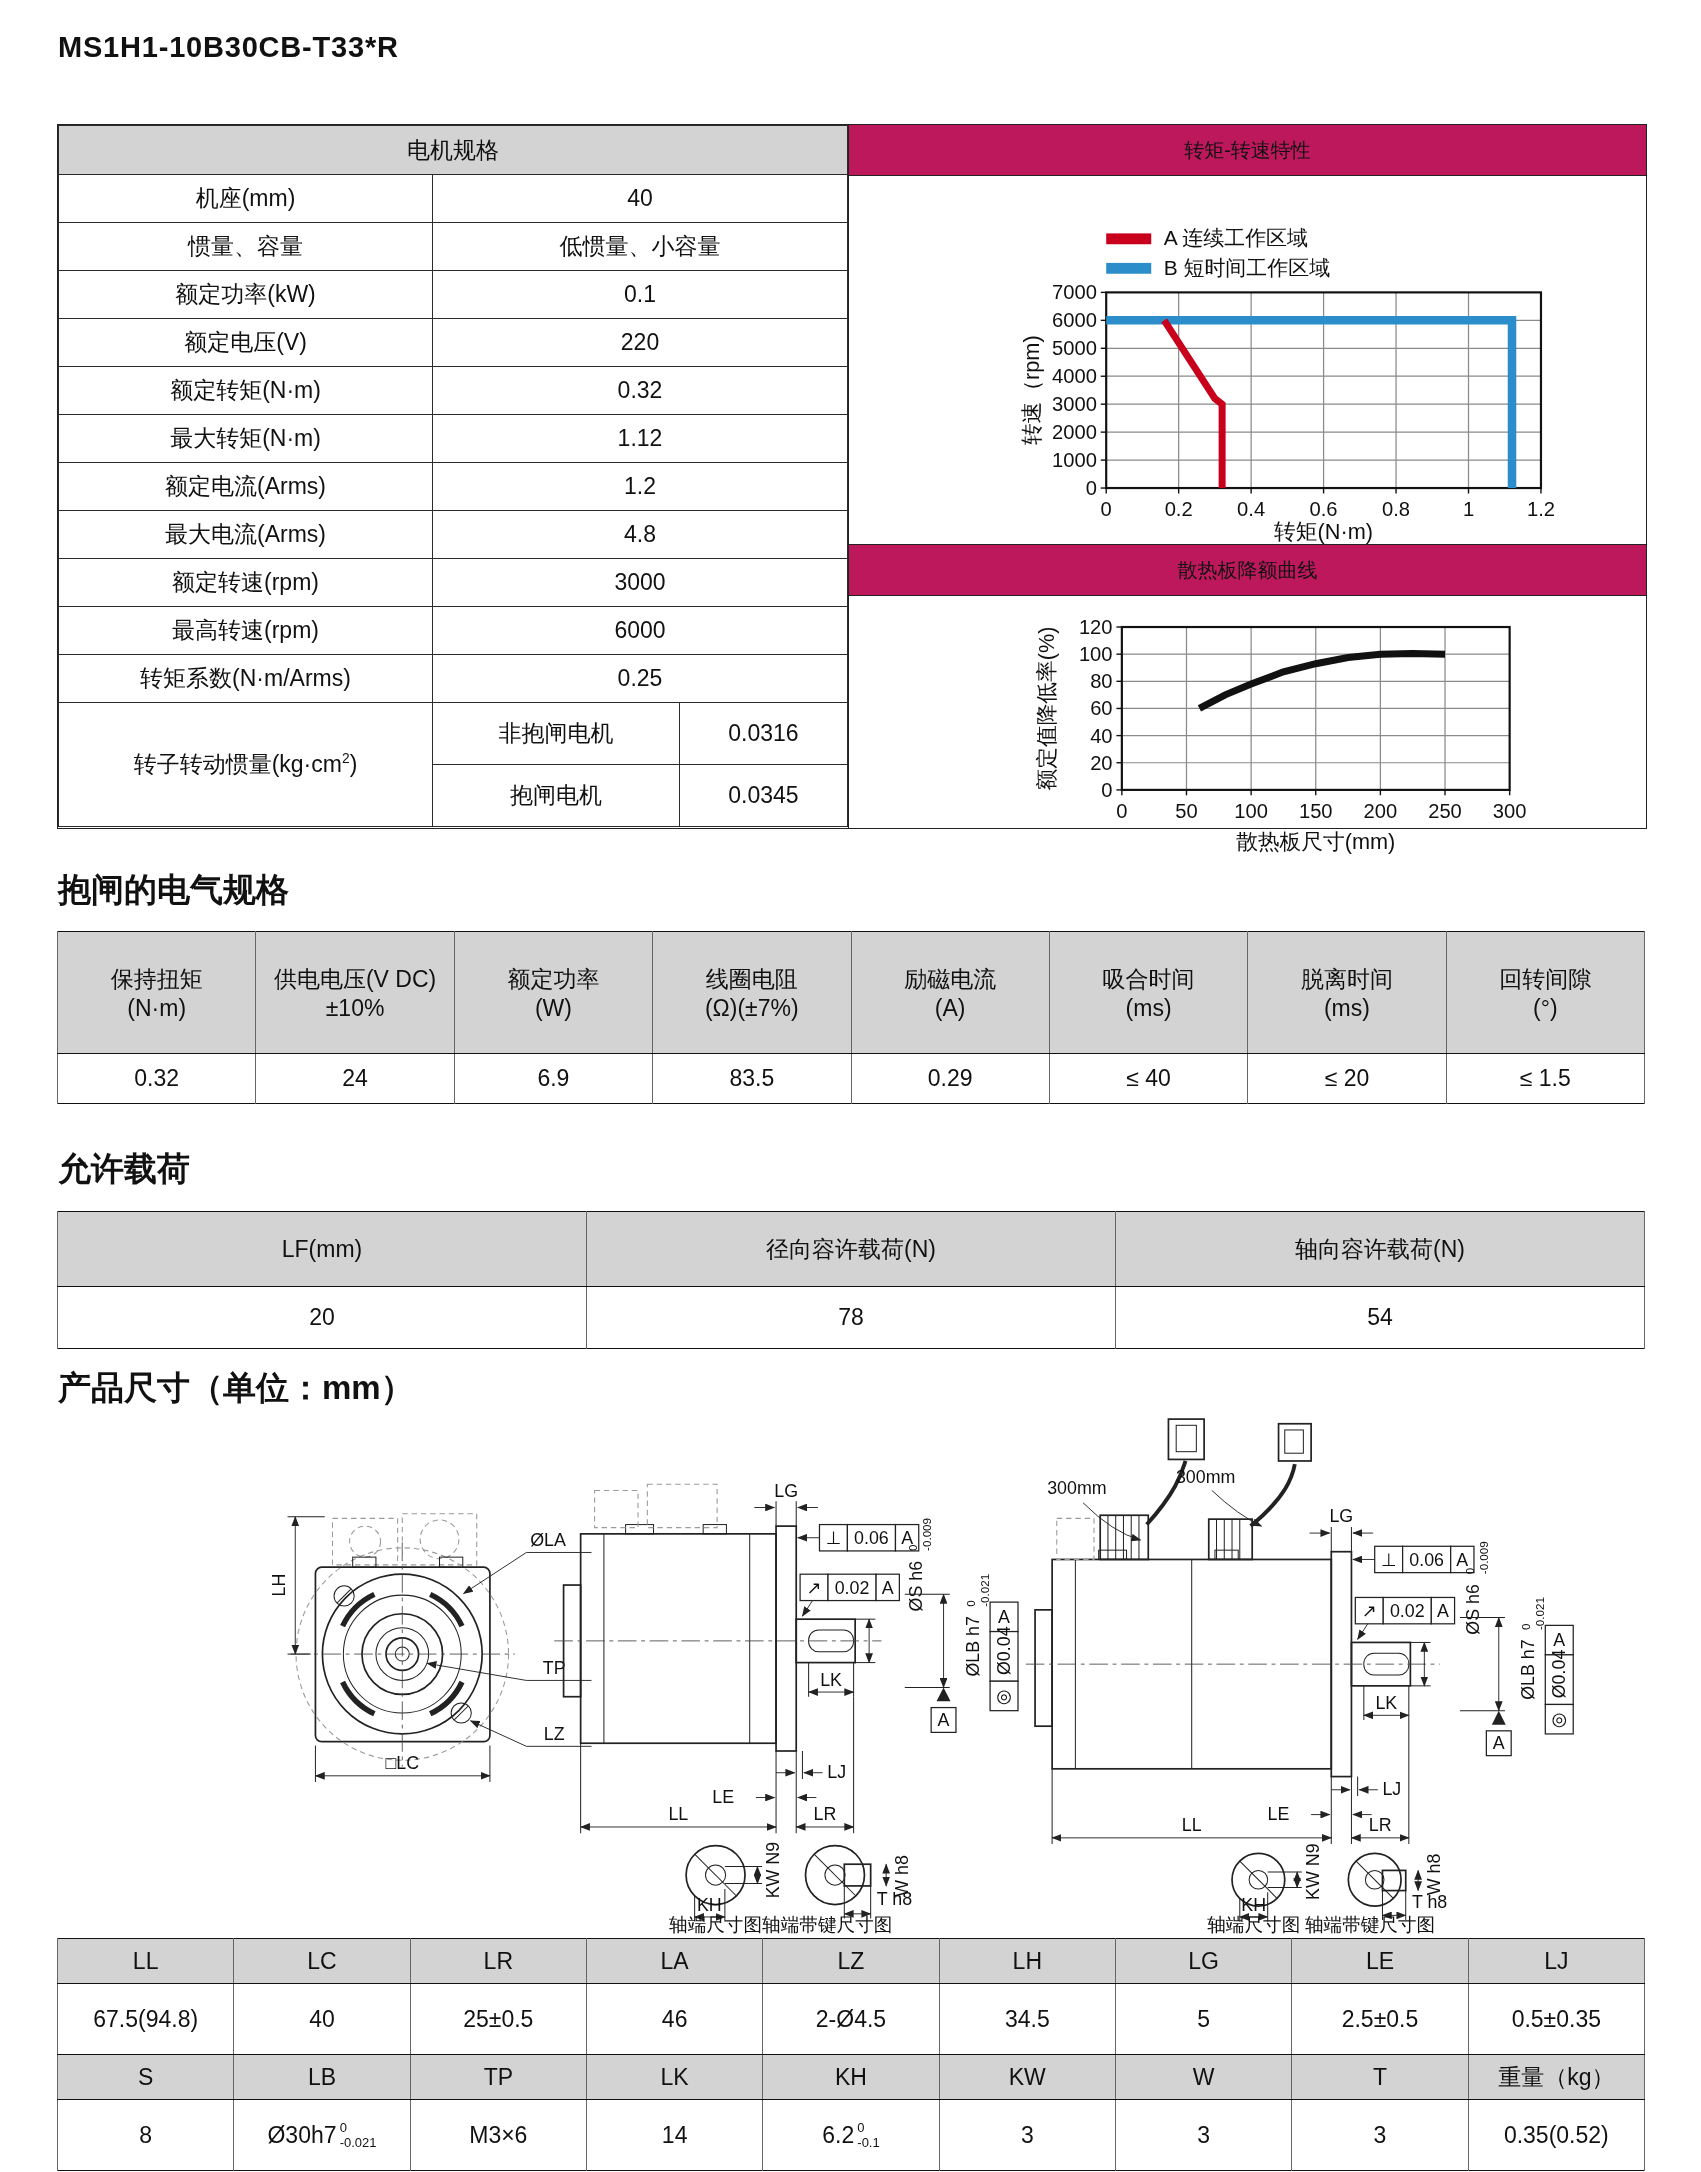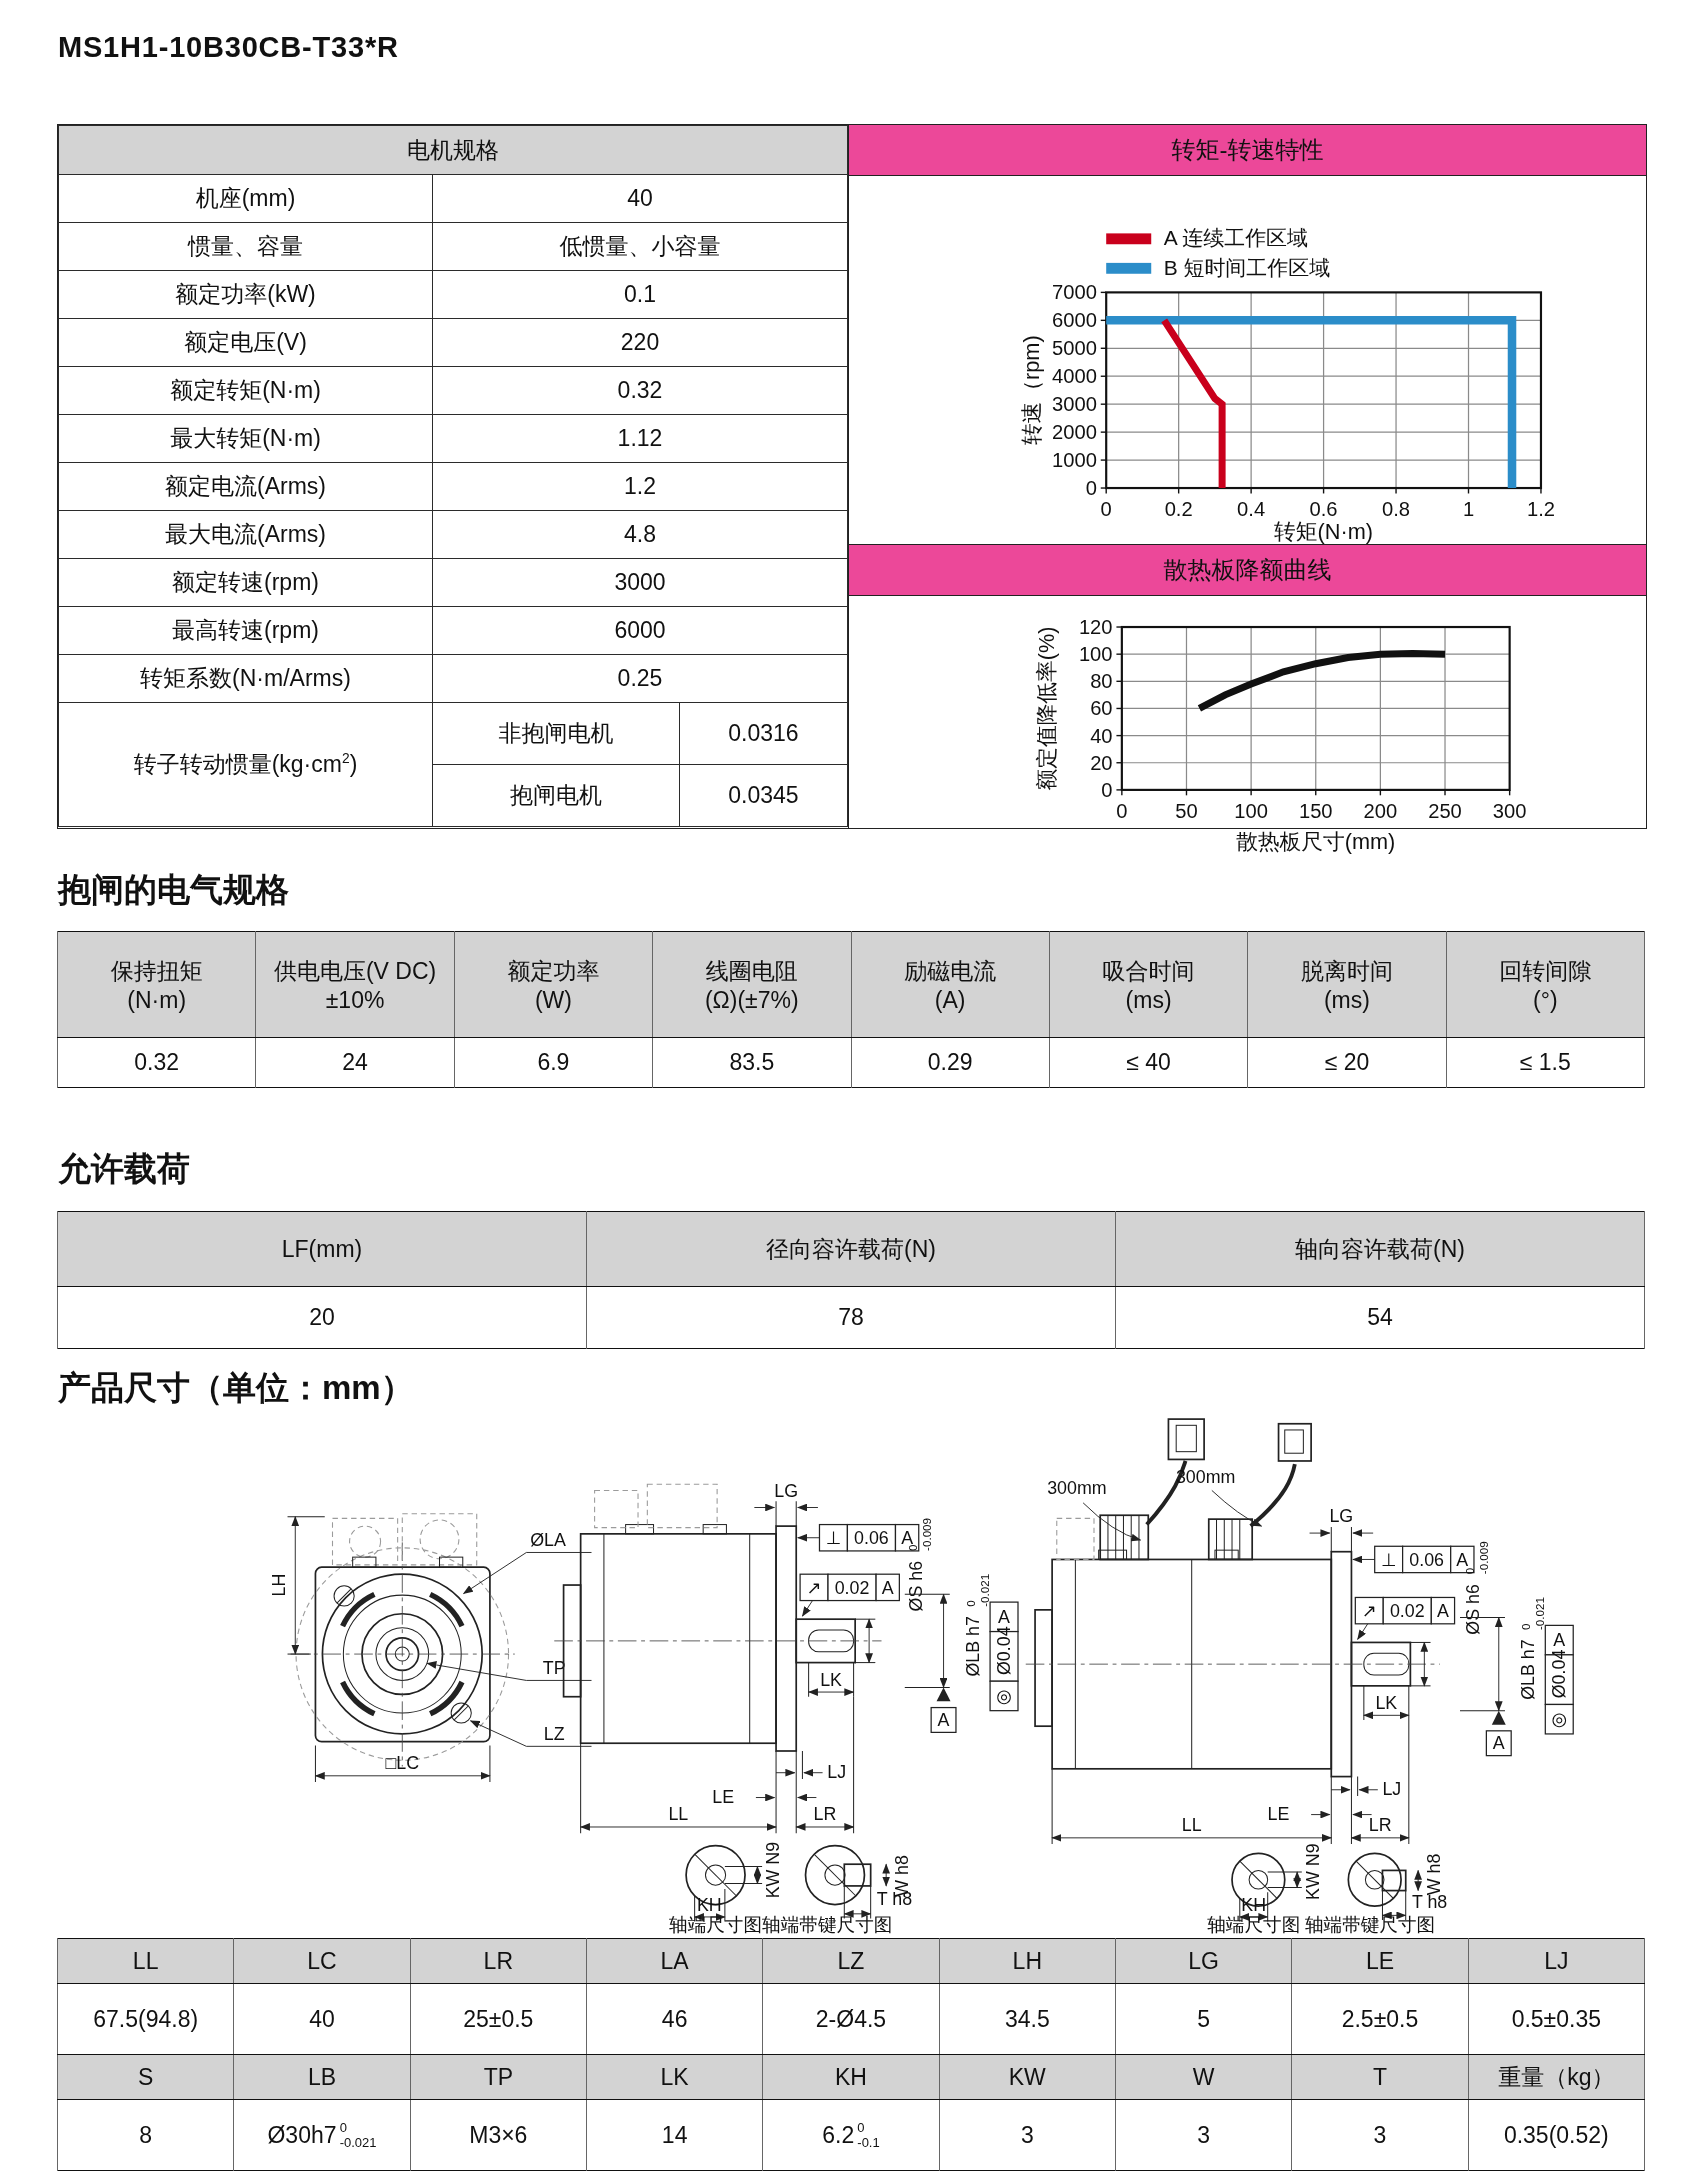--- a/index.html
+++ b/index.html
@@ -11,22 +11,22 @@
 
   
   .main{display:flex;border:1.6px solid #222;background:#fff;}
   table.spec{border-collapse:collapse;width:790px;height:700px;table-layout:fixed;}
   table.spec td{border:1.6px solid #2b2b2b;text-align:center;font-size:23px;padding:0 4.7px;}
   table.spec tr.hd td{background:#d3d3d3;height:48px;}
   table.spec tr.r td{height:47px;}
   table.spec tr.ri td{height:61px;}
   table.spec sup{font-size:60%;}
   .right{flex:1;display:flex;flex-direction:column;border-left:1.6px solid #222;}
-  .sec-hd{height:50px;background:#ec4899;border-bottom:1.6px solid #222;display:flex;
-          align-items:center;justify-content:center;font-size:24px;flex:none;}
+  .sec-hd{height:50px;background:#be185d;border-bottom:1.6px solid #222;display:flex;
+          align-items:center;justify-content:center;font-size:20px;flex:none;}
   .sec-hd.mid{border-top:1.6px solid #222;}
   .chart-box{display:flex;align-items:center;justify-content:center;flex:none;}
   .chart-box.grow{flex:1;}
 
   
   .tkl{font-size:26px;fill:#111;font-family:"Liberation Sans",sans-serif;}
   .axl{font-size:28px;fill:#111;font-family:"Liberation Sans",sans-serif;}
   .lg{font-size:27px;fill:#111;font-family:"Liberation Sans",sans-serif;}
   .grid{stroke:#8a8a8a;stroke-width:1.6;}
   .tick{stroke:#111;stroke-width:1.8;}
@@ -242,21 +242,21 @@
             </g>
         </svg>
       </div>
     </div>
   </div>
 
   <h2 class="sec abs" style="left:58px;top:868px;">抱闸的电气规格</h2>
 
   <table class="flat abs" style="left:57px;top:931px;width:1588px;">
     <tbody>
-        <tr class="gh sep" style="height:106px;">
+        <tr class="gh sep" style="height:122px;">
       <td>
             <div class="h2line">
               <span>保持扭矩</span>
               <span>(N·m)</span>
             </div>
           </td>
       <td>
             <div class="h2line">
               <span>供电电压(V DC)</span>
               <span>±10%</span>

